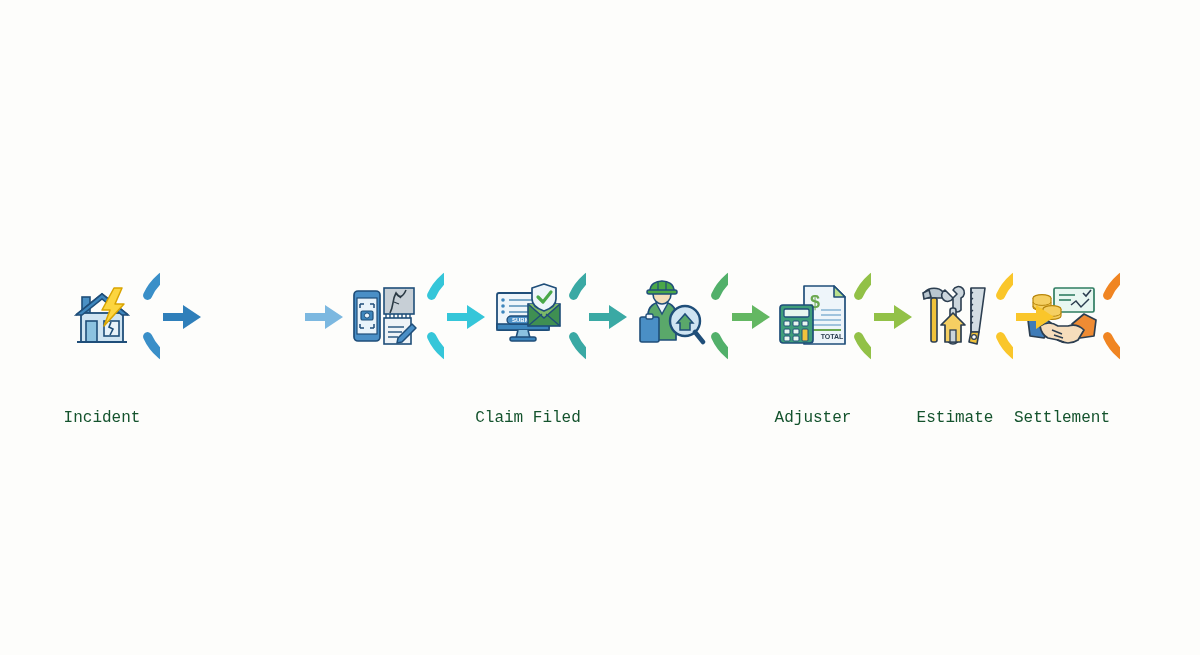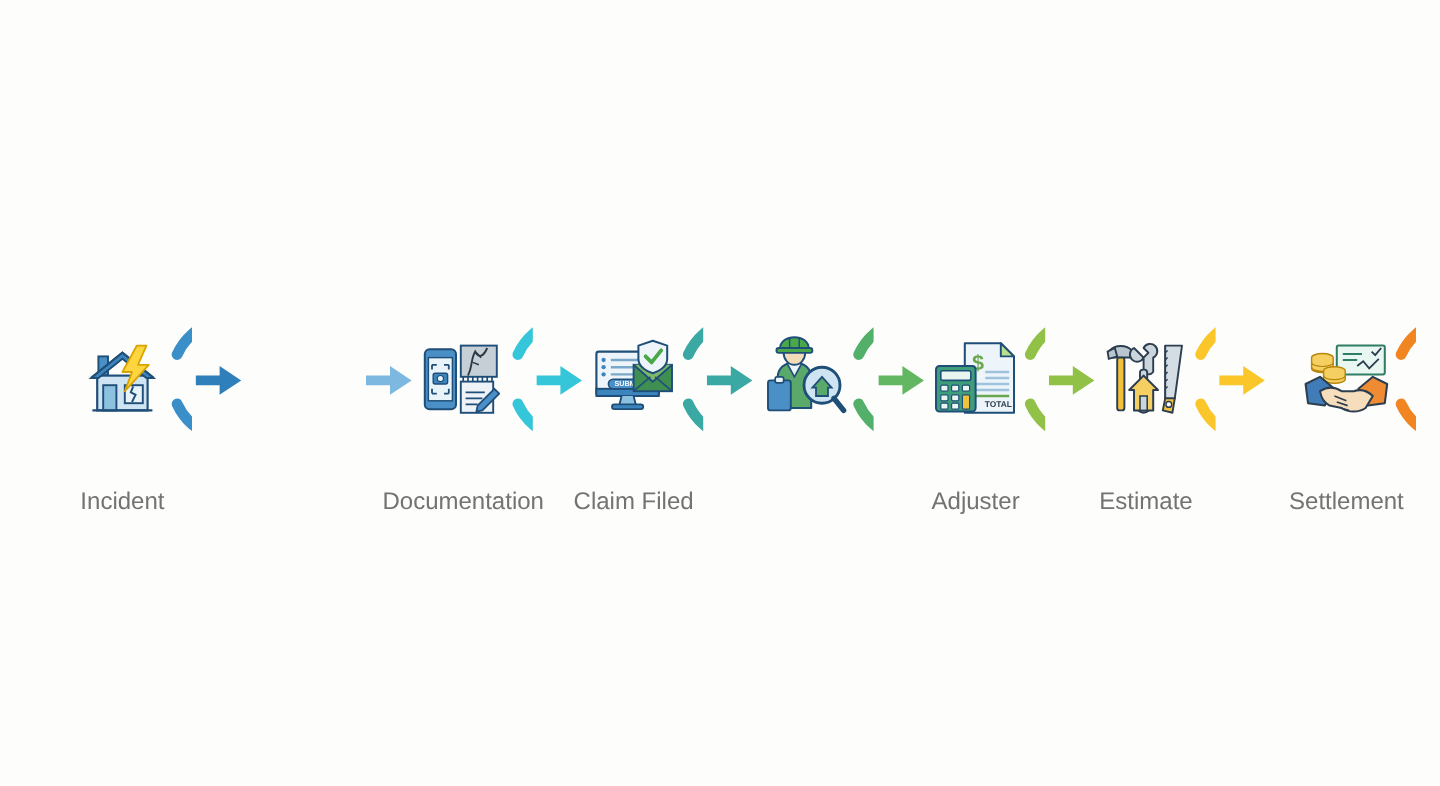--- a/index.html
+++ b/index.html
@@ -60,24 +60,24 @@
     width: 72px;
     height: 72px;
     display: block;
   }
   .step-label {
     position: absolute;
     left: -16px;
     top: 148px;
     width: 176px;
     text-align: center;
-    color: #737373;
-    font-size: 20px;
+    color: #14532d;
+    font-size: 16px;
     line-height: 25px;
-    font-family: Liberation Sans, sans-serif;
+    font-family: Liberation Mono, monospace;
     white-space: pre-line;
   }
   .arrow {
     position: absolute;
     top: 44px;
     width: 40px;
     height: 30px;
   }
   .arrow svg { display: block; width: 40px; height: 30px; }
 </style>
@@ -124,21 +124,20 @@
       <path d="M46 13 L51 18 M44 22 L49 24" fill="none" stroke="#2b3a45" stroke-width="1.3"></path>
       <rect x="34" y="38" width="27" height="26" fill="#eef3f7" stroke="#1f4e79" stroke-width="1.6"></rect>
       <path d="M36 38 v-4 M40 38 v-4 M44 38 v-4 M48 38 v-4 M52 38 v-4 M56 38 v-4 M60 38 v-4" stroke="#1f4e79" stroke-width="1.4"></path>
       <line x1="38" y1="47" x2="54" y2="47" stroke="#1f4e79" stroke-width="1.4"></line>
       <line x1="38" y1="52" x2="52" y2="52" stroke="#1f4e79" stroke-width="1.4"></line>
       <line x1="38" y1="57" x2="48" y2="57" stroke="#1f4e79" stroke-width="1.4"></line>
       <path d="M52 62 L47 63 L48 58 L62 44 L66 48 Z" fill="#4a8fc6" stroke="#1f4e79" stroke-width="1.5" stroke-linejoin="round"></path>
     </svg>
           </div>
         </div>
-        <div class="step-label">Documentation</div>
       </div>
       <div class="step" style="left: 456px;">
         <div class="ring-wrap">
           <svg class="ring-svg" viewBox="0 0 116 116">
       <path d="M 103.6 37.4 A 50 50 0 1 1 103.6 78.6" fill="none" stroke="#3aa9a4" stroke-width="9" stroke-linecap="round"></path>
     </svg>
           <div class="icon-holder">
     <svg viewBox="0 0 72 72">
       <rect x="5" y="13" width="52" height="37" rx="2" fill="#eef5fa" stroke="#1f4e79" stroke-width="1.8"></rect>
       <rect x="5" y="44" width="52" height="6" fill="#3d86bd" stroke="#1f4e79" stroke-width="1.6"></rect>
@@ -232,21 +231,21 @@
       <rect x="31" y="50" width="6" height="12" fill="#cbd5dc" stroke="#2c3e50" stroke-width="1.3"></rect>
       <path d="M52 8 L66 8 L60 52 L52 52 Z" fill="#d3dde3" stroke="#2c3e50" stroke-width="1.6" stroke-linejoin="round"></path>
       <path d="M52 8 l0 44 M54 12 l-2 2 M54 18 l-2 2 M54 24 l-2 2 M54 30 l-2 2 M54 36 l-2 2 M54 42 l-2 2" stroke="#2c3e50" stroke-width="1.2" fill="none"></path>
       <path d="M52 52 L60 52 L58 64 L50 62 Z" fill="#f0c23c" stroke="#2c3e50" stroke-width="1.6" stroke-linejoin="round"></path>
       <circle cx="55" cy="57" r="2.4" fill="#fdfdfb" stroke="#2c3e50" stroke-width="1.2"></circle>
     </svg>
           </div>
         </div>
         <div class="step-label">Estimate</div>
       </div>
-      <div class="step" style="left: 1050px;">
+      <div class="step" style="left: 990px;">
         <div class="ring-wrap">
           <svg class="ring-svg" viewBox="0 0 116 116">
       <path d="M 103.6 37.4 A 50 50 0 1 1 103.6 78.6" fill="none" stroke="#f08522" stroke-width="9" stroke-linecap="round"></path>
     </svg>
           <div class="icon-holder">
     <svg viewBox="0 0 72 72">
       <rect x="28" y="8" width="40" height="24" rx="1.5" fill="#e8f7f1" stroke="#2f7d62" stroke-width="1.7"></rect>
       <line x1="33" y1="15" x2="49" y2="15" stroke="#2f7d62" stroke-width="1.6"></line>
       <line x1="33" y1="20" x2="45" y2="20" stroke="#2f7d62" stroke-width="1.6"></line>
       <path d="M45 25 L50 21 L55 27 L63 19" fill="none" stroke="#2c3e50" stroke-width="1.5"></path>

